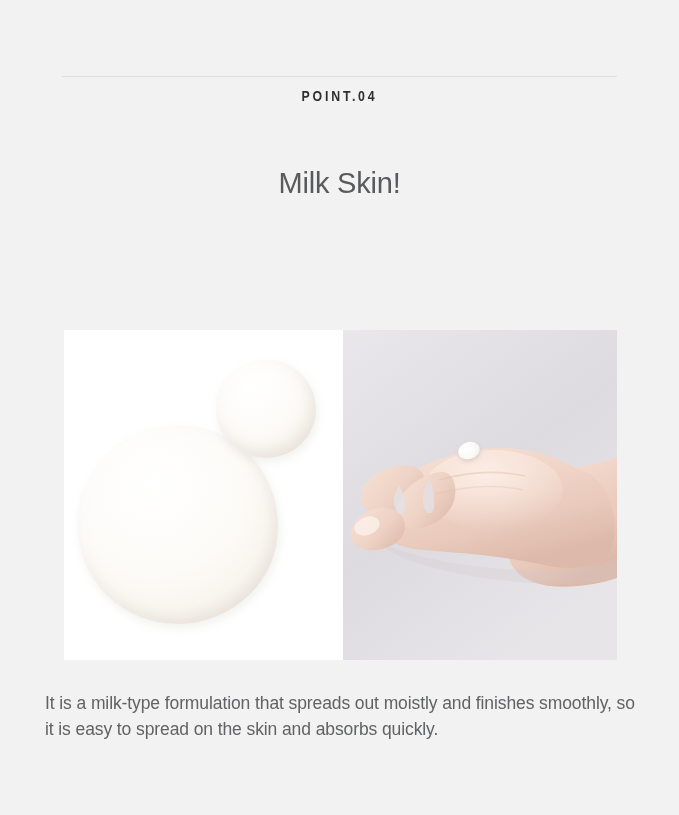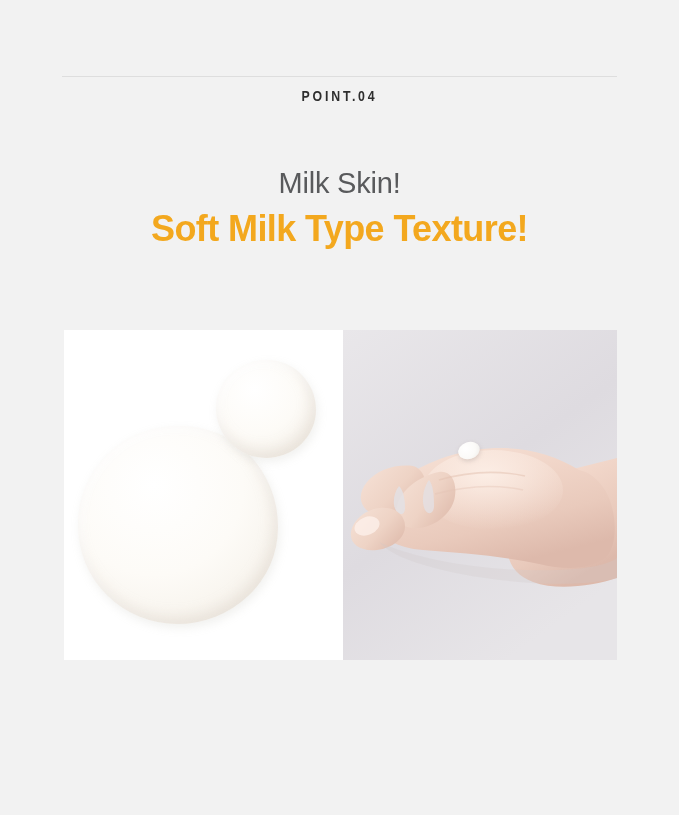--- a/index.html
+++ b/index.html
@@ -173,21 +173,20 @@
 <body>
 
 <div class="page">
 
   <div class="top-rule"></div>
 
   <div class="eyebrow">POINT.04</div>
 
   <div class="heading-sub">Milk Skin!</div>
 
-  <div class="heading-main">Soft Milk Type Texture!</div>
 
   <div class="image-block">
 
     <div class="panel-droplets">
       <div class="droplet droplet-large"></div>
       <div class="droplet droplet-small"></div>
     </div>
 
     <div class="panel-divider"></div>
 
@@ -260,14 +259,15 @@
 
         <path d="M36,212 C80,232 150,242 214,240 C246,239 266,234 274,228 L274,248
                  C236,258 170,254 118,244 C78,236 48,226 36,212 Z" fill="#cfc9c8" opacity="0.28"></path>
       </svg>
 
       <div class="cream-dot"></div>
     </div>
 
   </div>
 
+  <div class="body-copy">It is a milk-type formulation that spreads out moistly and finishes smoothly, so it is easy to spread on the skin and absorbs quickly.</div>
 
 </div>
 
 </body></html>

